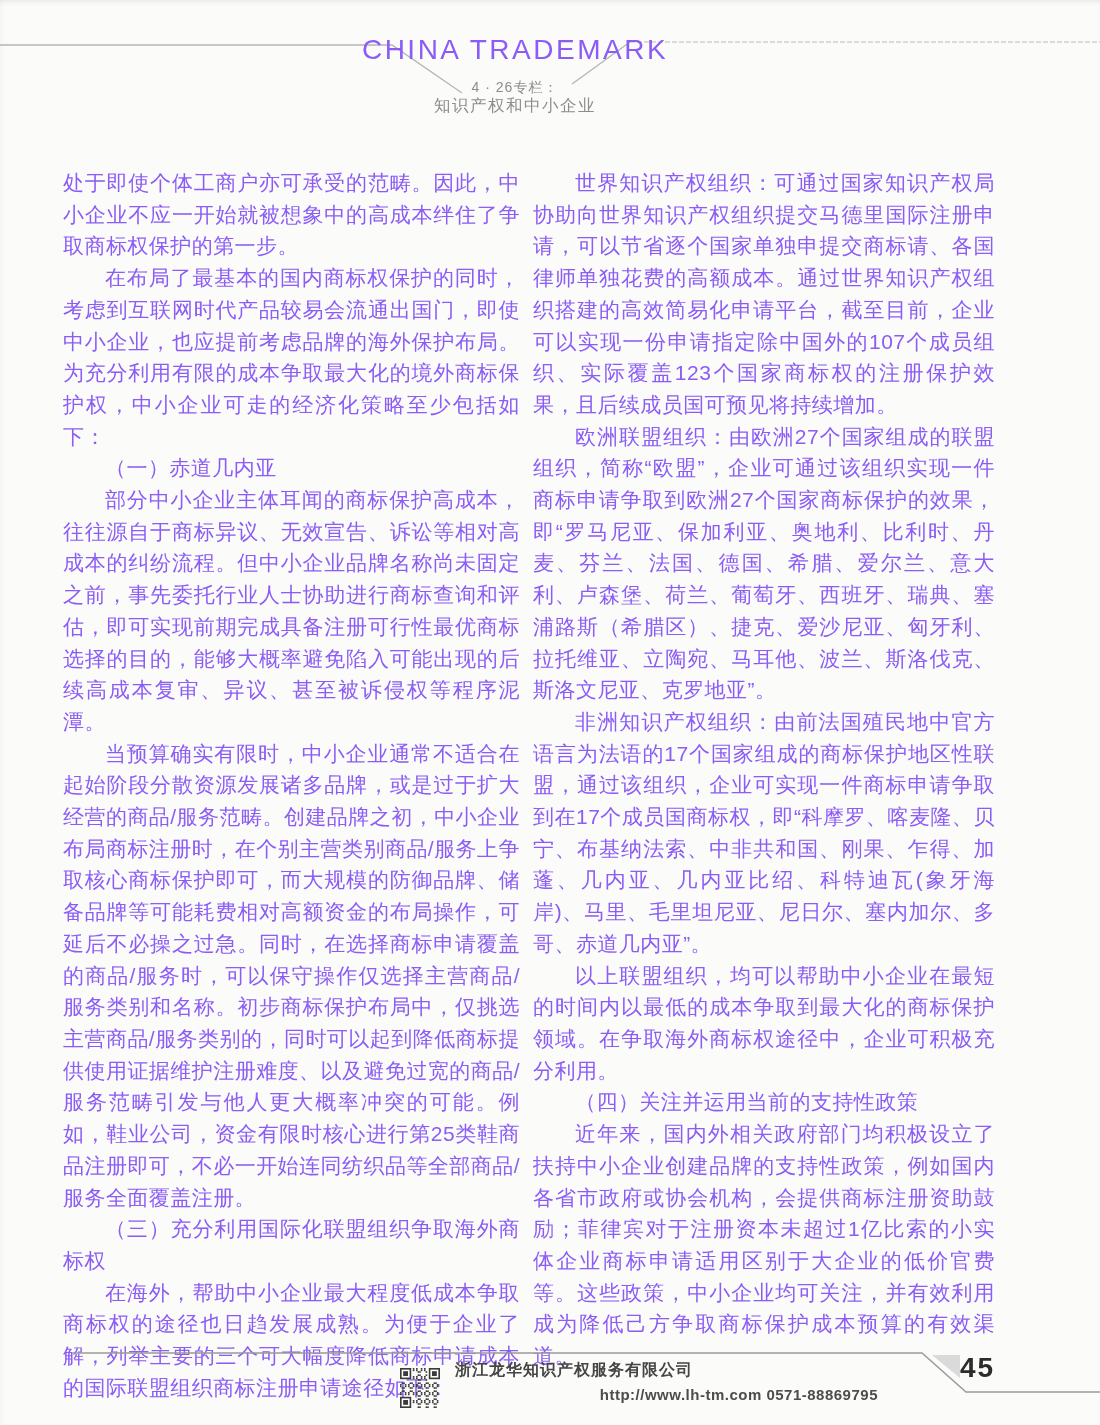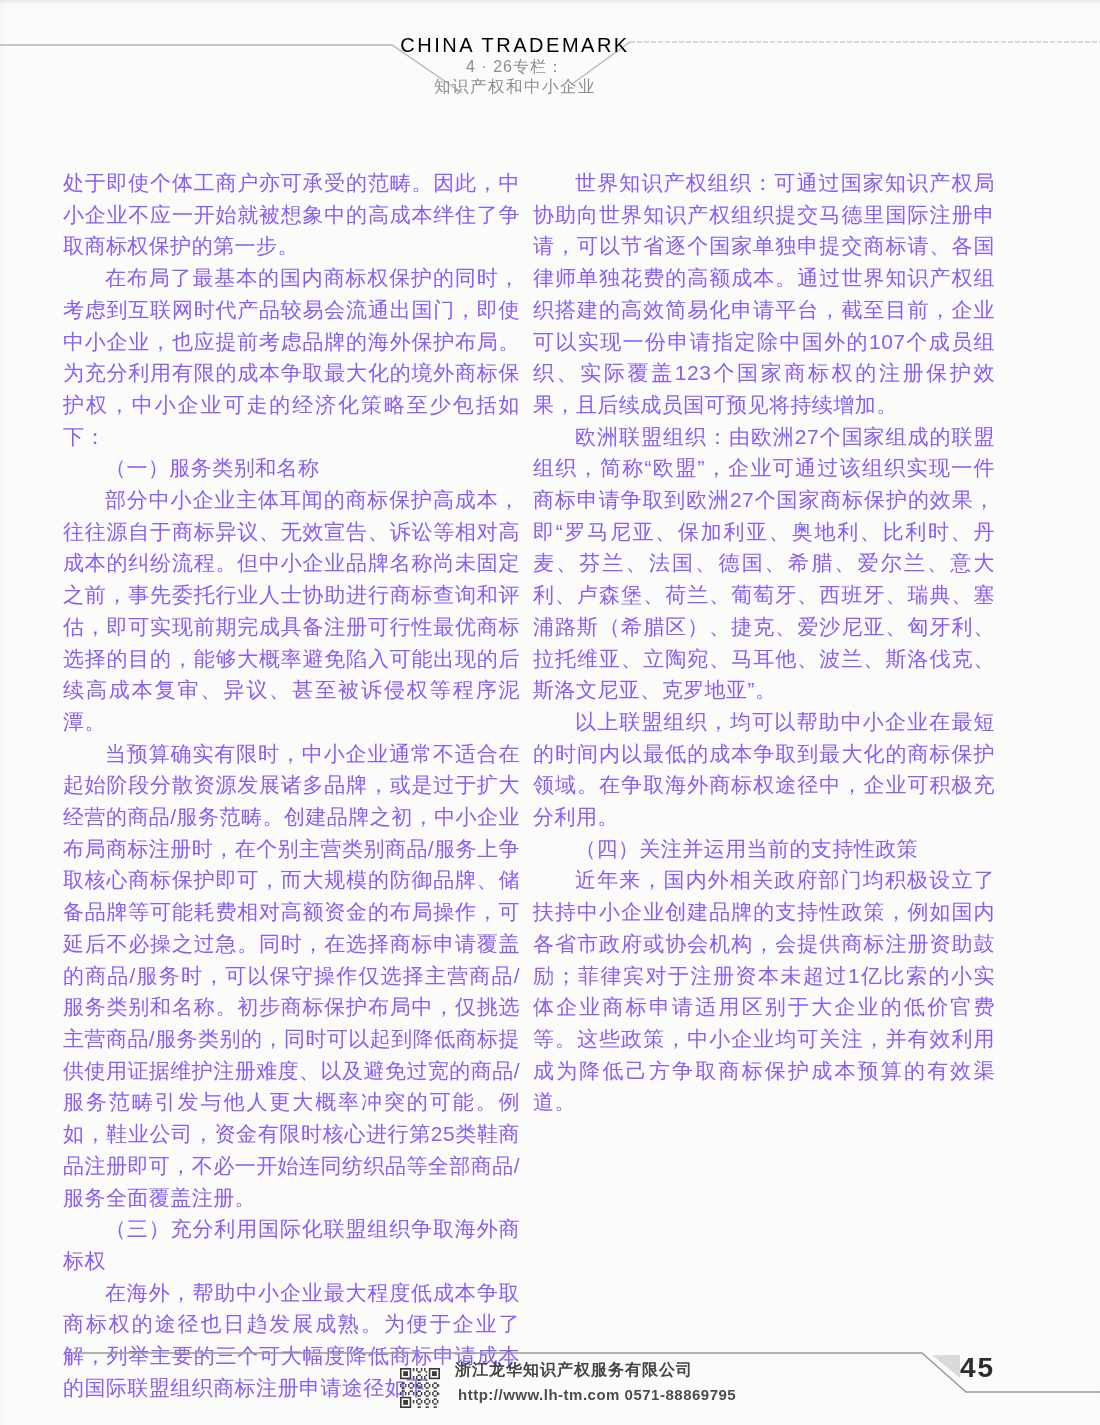--- a/index.html
+++ b/index.html
@@ -16,22 +16,22 @@
   .deco-top { top: 0; }
   .deco-bottom { top: 1330px; }
 
   .masthead {
     position: absolute;
     top: 33px; left: 360px; width: 310px;
     text-align: center;
     color: #8d8d8d;
     line-height: 1.2;
   }
-  .mast-title { font-size: 20px; letter-spacing: 2.5px; color: #000000; }
-  .mast-sub   { font-size: 16px; margin-top: 0; letter-spacing: 1px; }
+  .mast-title { font-size: 28px; letter-spacing: 2.5px; color: #8b5cf6; }
+  .mast-sub   { font-size: 14px; margin-top: 12px; letter-spacing: 1px; }
   .mast-sub2  { font-size: 16.5px; margin-top: 1px; letter-spacing: 1.5px; }
 
   .columns { position: absolute; top: 167px; left: 63px; width: 932px; display: flex; }
   .col-left  { width: 457px; margin-right: 13px; }
   .col-right { width: 462px; }
   .para {
     margin: 0;
     font-size: 21px;
     line-height: 31.7px;
     letter-spacing: 0.45px;
@@ -46,20 +46,21 @@
   .qr { position: absolute; top: 10px; left: 0; }
   .company {
     position: absolute; top: 2px; left: 55px; width: 420px;
     font-size: 16px; font-weight: bold; color: #454545; letter-spacing: 1px;
     white-space: nowrap;
   }
   .contact {
     position: absolute; top: 28px; left: 58px; width: 420px;
     font-size: 15px; font-weight: bold; color: #4c4c4c; letter-spacing: 0.5px;
     white-space: nowrap;
+    text-align: right;
   }
   .page-number {
     position: absolute; top: 1352px; left: 960px;
     font-size: 28px; font-weight: bold; color: #2d2d2d; letter-spacing: 2px;
   }
 </style>
 </head>
 <body>
 
 <div class="page">
@@ -73,29 +74,30 @@
   <header class="masthead">
     <div class="mast-title">CHINA TRADEMARK</div>
     <div class="mast-sub">4 · 26专栏：</div>
     <div class="mast-sub2">知识产权和中小企业</div>
   </header>
 
   <main class="columns">
     <div class="col col-left" id="col-left">
         <p class="para no-indent">处于即使个体工商户亦可承受的范畴。因此，中小企业不应一开始就被想象中的高成本绊住了争取商标权保护的第一步。</p>
         <p class="para">在布局了最基本的国内商标权保护的同时，考虑到互联网时代产品较易会流通出国门，即使中小企业，也应提前考虑品牌的海外保护布局。为充分利用有限的成本争取最大化的境外商标保护权，中小企业可走的经济化策略至少包括如下：</p>
-        <p class="para">（一）服务类别和名称</p>
+        <p class="para">（一）赤道几内亚</p>
         <p class="para">部分中小企业主体耳闻的商标保护高成本，往往源自于商标异议、无效宣告、诉讼等相对高成本的纠纷流程。但中小企业品牌名称尚未固定之前，事先委托行业人士协助进行商标查询和评估，即可实现前期完成具备注册可行性最优商标选择的目的，能够大概率避免陷入可能出现的后续高成本复审、异议、甚至被诉侵权等程序泥潭。</p>
         <p class="para">当预算确实有限时，中小企业通常不适合在起始阶段分散资源发展诸多品牌，或是过于扩大经营的商品/服务范畴。创建品牌之初，中小企业布局商标注册时，在个别主营类别商品/服务上争取核心商标保护即可，而大规模的防御品牌、储备品牌等可能耗费相对高额资金的布局操作，可延后不必操之过急。同时，在选择商标申请覆盖的商品/服务时，可以保守操作仅选择主营商品/服务类别和名称。初步商标保护布局中，仅挑选主营商品/服务类别的，同时可以起到降低商标提供使用证据维护注册难度、以及避免过宽的商品/服务范畴引发与他人更大概率冲突的可能。例如，鞋业公司，资金有限时核心进行第25类鞋商品注册即可，不必一开始连同纺织品等全部商品/服务全面覆盖注册。</p>
         <p class="para">（三）充分利用国际化联盟组织争取海外商标权</p>
         <p class="para">在海外，帮助中小企业最大程度低成本争取商标权的途径也日趋发展成熟。为便于企业了解，列举主要的三个可大幅度降低商标申请成本的国际联盟组织商标注册申请途径如下：</p>
       </div>
     <div class="col col-right" id="col-right">
         <p class="para">世界知识产权组织：可通过国家知识产权局协助向世界知识产权组织提交马德里国际注册申请，可以节省逐个国家单独申提交商标请、各国律师单独花费的高额成本。通过世界知识产权组织搭建的高效简易化申请平台，截至目前，企业可以实现一份申请指定除中国外的107个成员组织、实际覆盖123个国家商标权的注册保护效果，且后续成员国可预见将持续增加。</p>
         <p class="para">欧洲联盟组织：由欧洲27个国家组成的联盟组织，简称“欧盟”，企业可通过该组织实现一件商标申请争取到欧洲27个国家商标保护的效果，即“罗马尼亚、保加利亚、奥地利、比利时、丹麦、芬兰、法国、德国、希腊、爱尔兰、意大利、卢森堡、荷兰、葡萄牙、西班牙、瑞典、塞浦路斯（希腊区）、捷克、爱沙尼亚、匈牙利、拉托维亚、立陶宛、马耳他、波兰、斯洛伐克、斯洛文尼亚、克罗地亚”。</p>
+        <p class="para">非洲知识产权组织：由前法国殖民地中官方语言为法语的17个国家组成的商标保护地区性联盟，通过该组织，企业可实现一件商标申请争取到在17个成员国商标权，即“科摩罗、喀麦隆、贝宁、布基纳法索、中非共和国、刚果、乍得、加蓬、几内亚、几内亚比绍、科特迪瓦(象牙海岸)、马里、毛里坦尼亚、尼日尔、塞内加尔、多哥、赤道几内亚”。</p>
         <p class="para">以上联盟组织，均可以帮助中小企业在最短的时间内以最低的成本争取到最大化的商标保护领域。在争取海外商标权途径中，企业可积极充分利用。</p>
         <p class="para">（四）关注并运用当前的支持性政策</p>
         <p class="para">近年来，国内外相关政府部门均积极设立了扶持中小企业创建品牌的支持性政策，例如国内各省市政府或协会机构，会提供商标注册资助鼓励；菲律宾对于注册资本未超过1亿比索的小实体企业商标申请适用区别于大企业的低价官费等。这些政策，中小企业均可关注，并有效利用成为降低己方争取商标保护成本预算的有效渠道。</p>
       </div>
   </main>
 
   <svg class="deco-bottom" width="1100" height="95" viewBox="0 0 1100 95">
     <polygon points="932,25 960,25 960,48" fill="#dadada"></polygon>
     <path d="M73 23 H922 L966 62 H1100" fill="none" stroke="#9a9a9a" stroke-width="1.5"></path>
   </svg>

